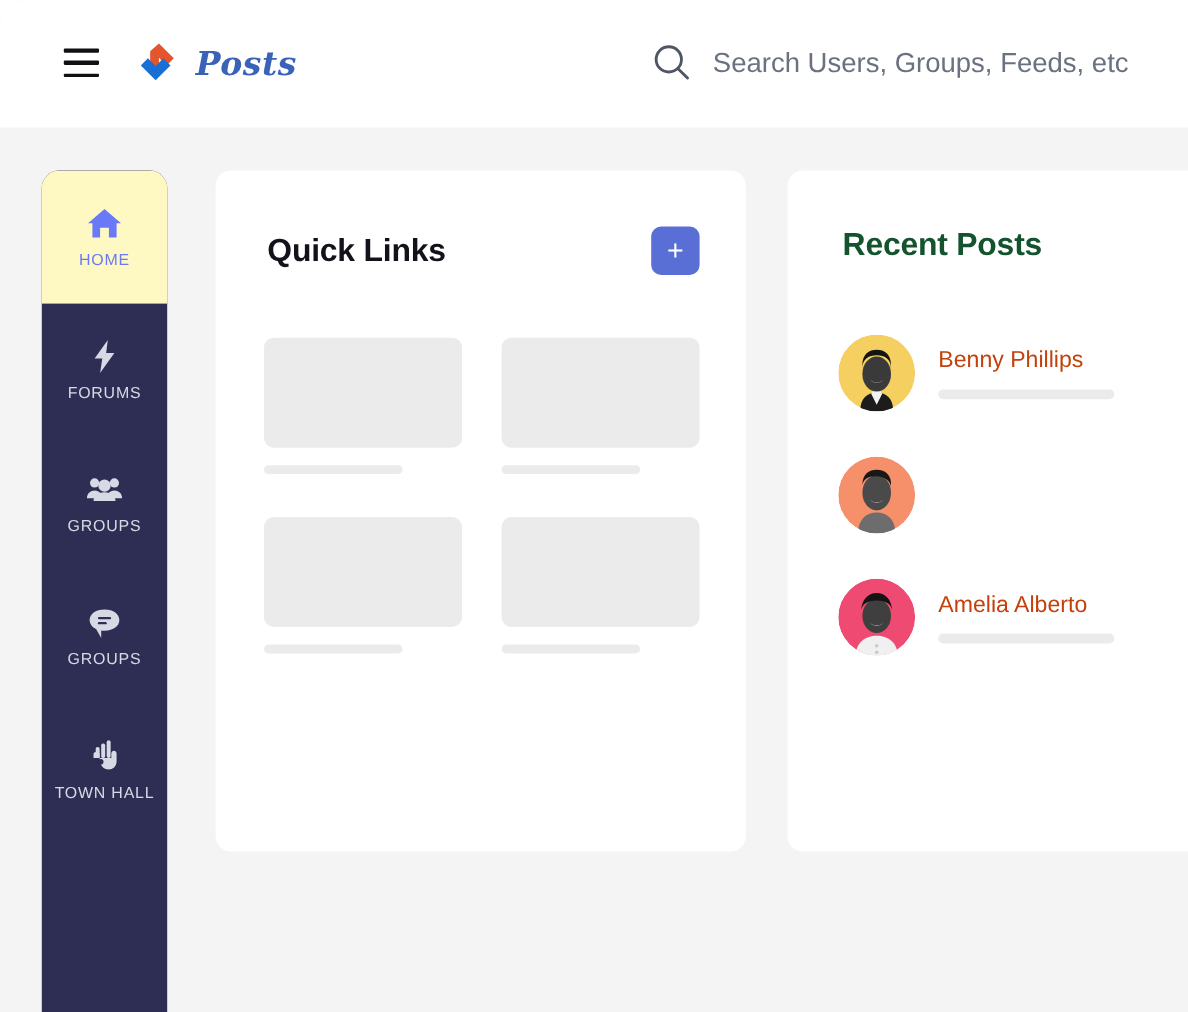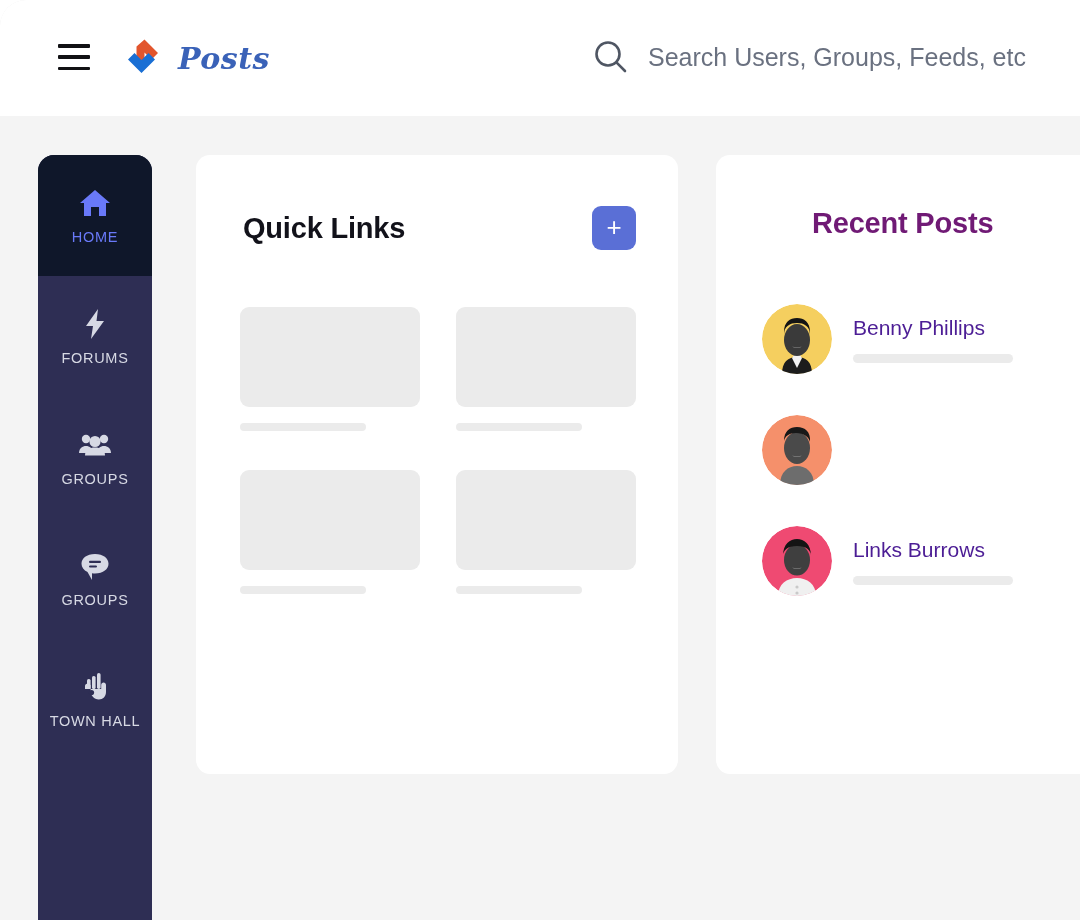--- a/index.html
+++ b/index.html
@@ -116,21 +116,21 @@
     height: 121px;
     display: flex;
     flex-direction: column;
     align-items: center;
     justify-content: center;
     gap: 9px;
     cursor: pointer;
     color: #d7d9e4;
   }
   .nav-item.active {
-    background: #0f172a;
+    background: #fef9c3;
     color: #6979f8;
   }
   .nav-ico { width: 34px; height: 34px; display: block; }
   .nav-label {
     font-size: 14.5px;
     font-weight: 400;
     letter-spacing: 0.7px;
     white-space: nowrap;
   }
 
@@ -214,23 +214,22 @@
     top: 39px;
     width: 392px;
     height: 619px;
   }
   .posts-title {
     position: absolute;
     left: 50px;
     top: 52px;
     font-size: 29px;
     font-weight: 700;
-    color: #701a75;
+    color: #14532d;
     letter-spacing: -0.2px;
-    margin-left: 46px;
   }
   .post-list {
     position: absolute;
     left: 46px;
     top: 149px;
     display: flex;
     flex-direction: column;
     gap: 41px;
   }
   .post-item { display: flex; align-items: center; gap: 21px; cursor: pointer; }
@@ -240,21 +239,21 @@
     border-radius: 50%;
     overflow: hidden;
     flex: none;
     position: relative;
   }
   .avatar svg { display: block; width: 70px; height: 70px; }
   .post-text { display: flex; flex-direction: column; gap: 14px; }
   .post-name {
     font-size: 21px;
     font-weight: 400;
-    color: #4c1d95;
+    color: #c2410c;
     white-space: nowrap;
   }
   .post-bar {
     width: 160px;
     height: 9px;
     background: #ebebeb;
     border-radius: 5px;
   }
 </style>
 </head>
@@ -427,21 +426,21 @@
               <circle cx="35" cy="35" r="35" fill="#ef4a72"></circle>
               <path d="M16 70 C16 58 25 52 35 52 C45 52 54 58 54 70 Z" fill="#f0f0f0"></path>
               <ellipse cx="35" cy="34" rx="13" ry="15.5" fill="#3f3f3f"></ellipse>
               <path d="M21 30 C21 18 28 13 35 13 C42 13 49 18 49 30 C49 24 44 20 35 20 C26 20 21 24 21 30 Z" fill="#141414"></path>
               <path d="M29 40 C31.5 44 38.5 44 41 40 C38.5 43.5 31.5 43.5 29 40 Z" fill="#ededed"></path>
               <circle cx="35" cy="61" r="1.6" fill="#c9c9c9"></circle>
               <circle cx="35" cy="67" r="1.6" fill="#c9c9c9"></circle>
             </svg>
           </span>
           <span class="post-text">
-            <span class="post-name">Links Burrows</span>
+            <span class="post-name">Amelia Alberto</span>
             <span class="post-bar"></span>
           </span>
         </div>
 
       </div>
     </section>
   </div>
 </div>
 
 </body></html>

